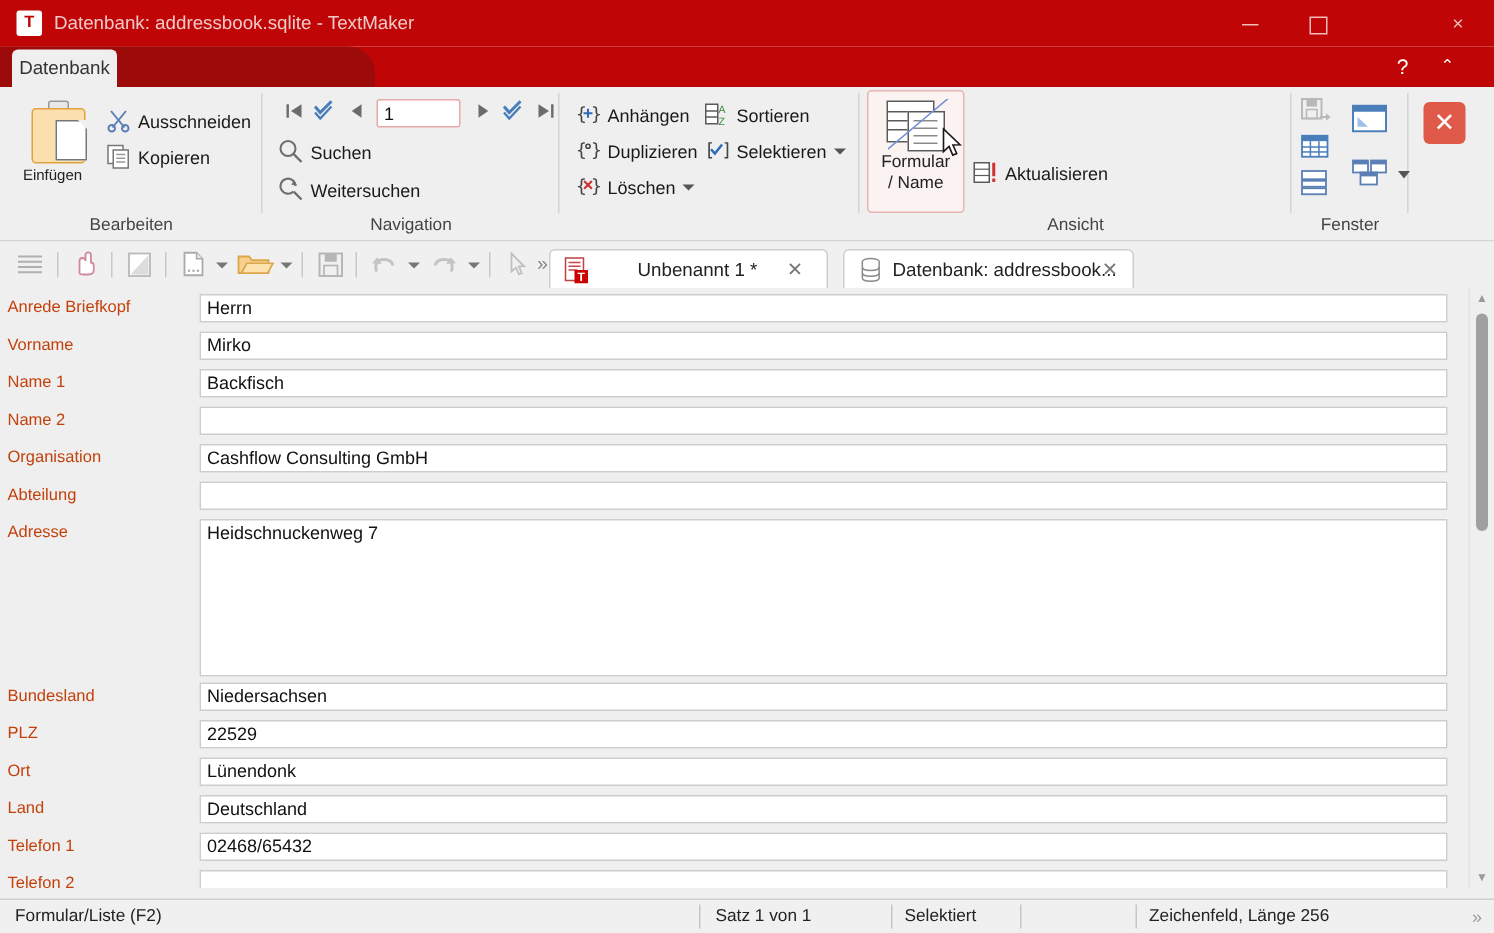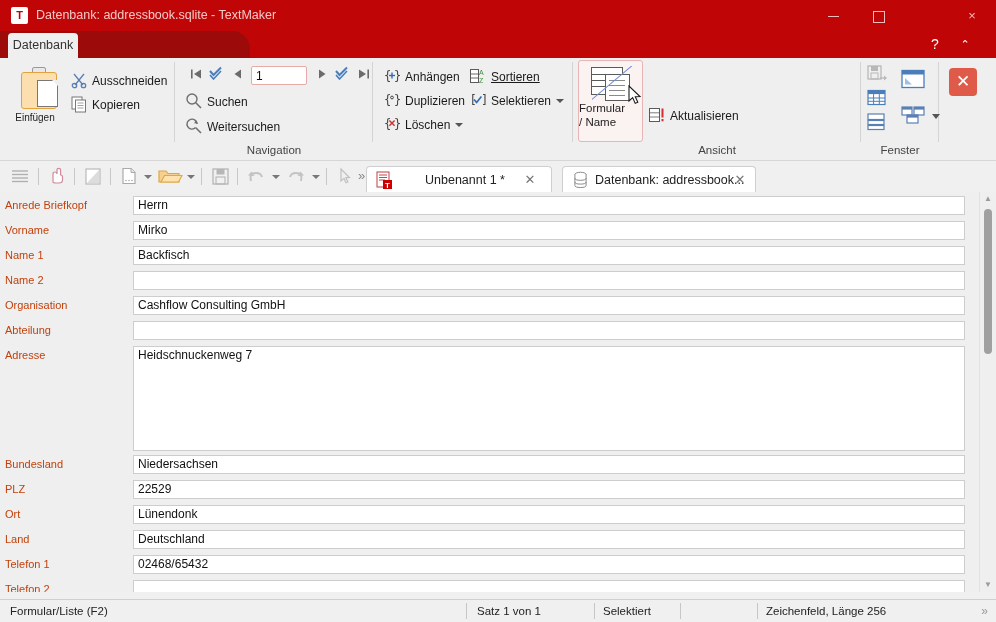--- a/index.html
+++ b/index.html
@@ -123,21 +123,21 @@
   }
   .clipboard .page:after{
     content:"";position:absolute;right:-1px;top:-1px;
     border-left:6px solid transparent;border-top:6px solid #efefef;
   }
 
   
   .formliste{
     position:absolute;left:578px;top:60px;width:63px;height:80px;
     border:1px solid #e8b4b4;background:#fbf2f2;border-radius:3px;
-    text-align:left;
+    text-align:center;
   }
   .fl-icon{position:absolute;left:12px;top:6px;width:38px;height:32px;}
   .fl-grid{position:absolute;left:0;top:0;width:30px;height:26px;border:1.3px solid #5a5a5a;background:#fff;}
   .fl-grid i{position:absolute;left:0;width:100%;height:1.3px;background:#5a5a5a;}
   .fl-grid i:nth-child(1){top:6px}.fl-grid i:nth-child(2){top:12px}.fl-grid i:nth-child(3){top:18px}
   .fl-page{position:absolute;left:14px;top:7px;width:23px;height:25px;border:1.3px solid #5a5a5a;background:#fff;}
   .fl-page i{position:absolute;left:3px;width:16px;height:1.1px;background:#8a8a8a;}
   .fl-page i:nth-child(1){top:5px}.fl-page i:nth-child(2){top:10px}
   .fl-page i:nth-child(3){top:15px}.fl-page i:nth-child(4){top:20px}
   .fl-slash{
@@ -271,20 +271,21 @@
           <svg width="18" height="18" viewBox="0 0 18 18">
             <rect x="2" y="2" width="10" height="12" fill="#fff" stroke="#777" stroke-width="1"></rect>
             <rect x="5.5" y="5" width="10" height="12" fill="#fff" stroke="#777" stroke-width="1"></rect>
             <line x1="7.5" y1="8" x2="13.5" y2="8" stroke="#999" stroke-width="0.9"></line>
             <line x1="7.5" y1="10.5" x2="13.5" y2="10.5" stroke="#999" stroke-width="0.9"></line>
             <line x1="7.5" y1="13" x2="13.5" y2="13" stroke="#999" stroke-width="0.9"></line>
           </svg>
         </span><span>Kopieren</span>
       </div>
 
+      <div class="grp-label">Bearbeiten</div>
       <div class="sep"></div>
     </div>
 
     <div class="grp" style="left:175px;width:198px">
       <div class="navrow">
         <div class="navbtn" style="left:4px">
           <svg width="12" height="12" viewBox="0 0 12 12">
               <rect x="1" y="1.5" width="1.6" height="9" fill="#6b6b6b"></rect>
               <path d="M11 1.5 L4 6 L11 10.5 Z" fill="#6b6b6b"></path>
             </svg>
@@ -370,21 +371,21 @@
         <span class="ico">
           <svg width="18" height="18" viewBox="0 0 18 18">
               <text x="1" y="13" font-size="12" fill="#444" font-family="monospace">{</text>
               <text x="11" y="13" font-size="12" fill="#444" font-family="monospace">}</text>
               <line x1="6.4" y1="5.6" x2="11.6" y2="10.8" stroke="#cc3333" stroke-width="1.4"></line>
               <line x1="11.6" y1="5.6" x2="6.4" y2="10.8" stroke="#cc3333" stroke-width="1.4"></line>
             </svg>
         </span><span>Löschen</span><span class="caret"></span>
       </div>
 
-      <div class="smallbtn" style="left:96px;top:8px;text-decoration:underline;">
+      <div class="smallbtn" style="left:96px;top:8px;">
         <span class="ico">
           <svg width="18" height="18" viewBox="0 0 18 18">
               <rect x="1.5" y="2.5" width="8" height="13" fill="#fff" stroke="#5a5a5a" stroke-width="1"></rect>
               <line x1="1.5" y1="7" x2="9.5" y2="7" stroke="#5a5a5a" stroke-width="0.9"></line>
               <line x1="1.5" y1="11" x2="9.5" y2="11" stroke="#5a5a5a" stroke-width="0.9"></line>
               <text x="10" y="8" font-size="7" fill="#3b8f3b" font-family="sans-serif">A</text>
               <text x="10" y="16" font-size="7" fill="#3b8f3b" font-family="sans-serif">Z</text>
             </svg>
         </span><span>Sortieren</span>
       </div>

